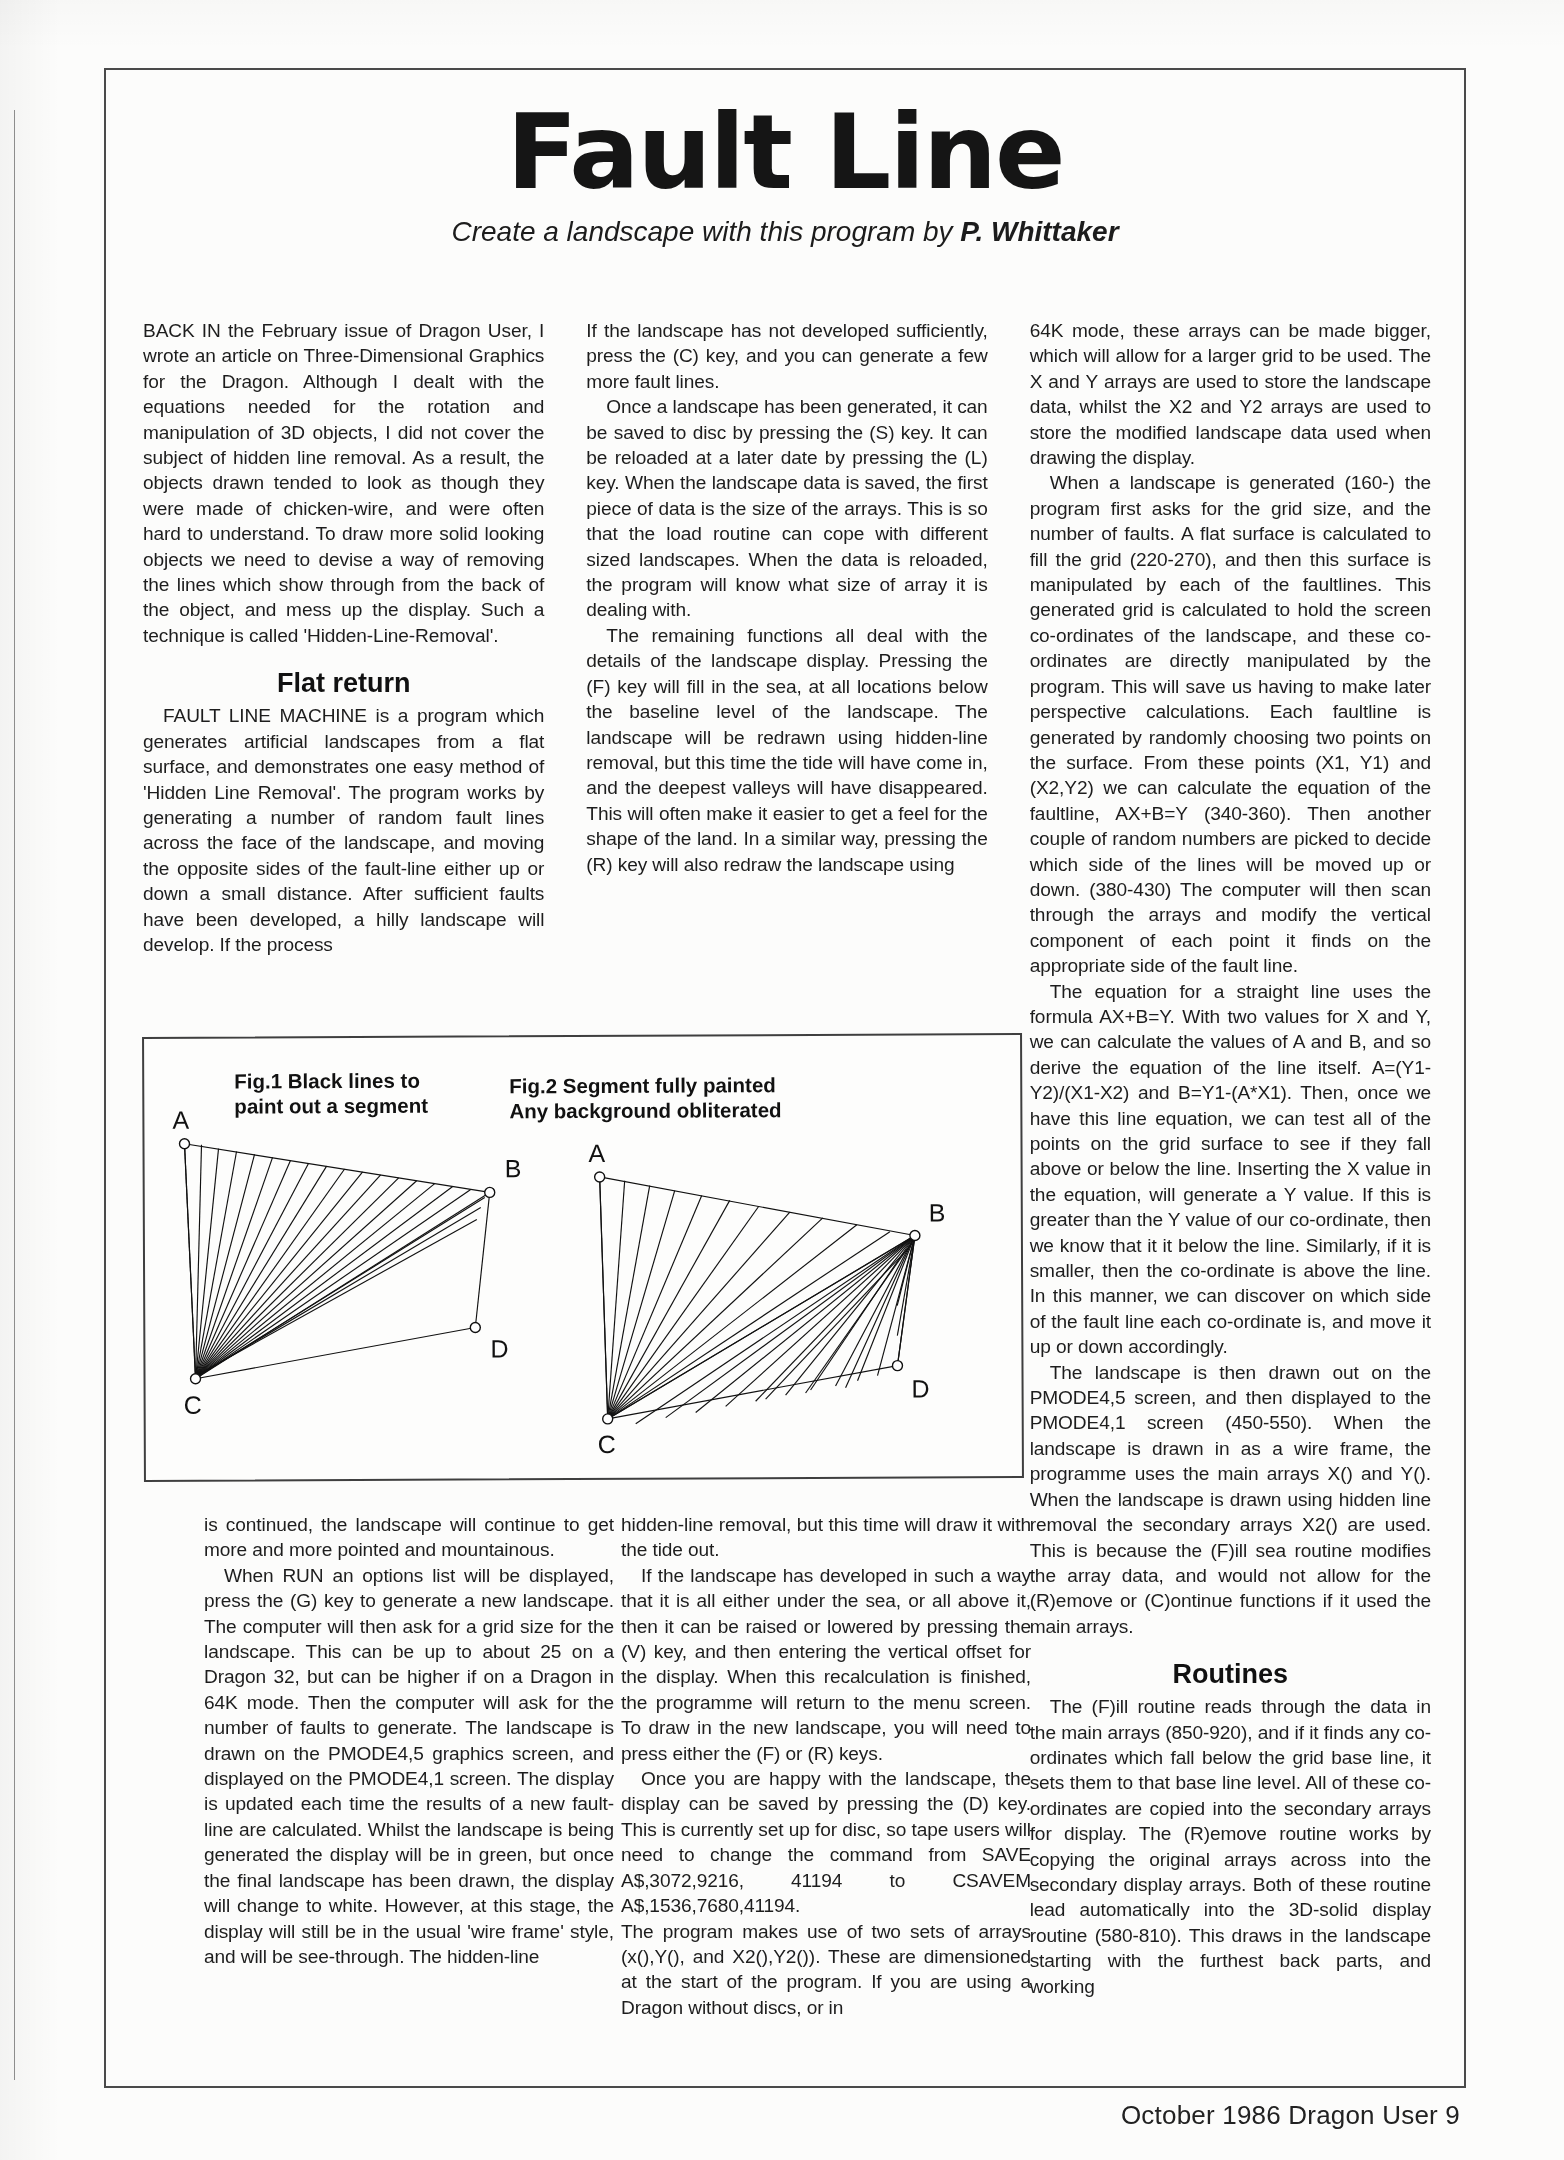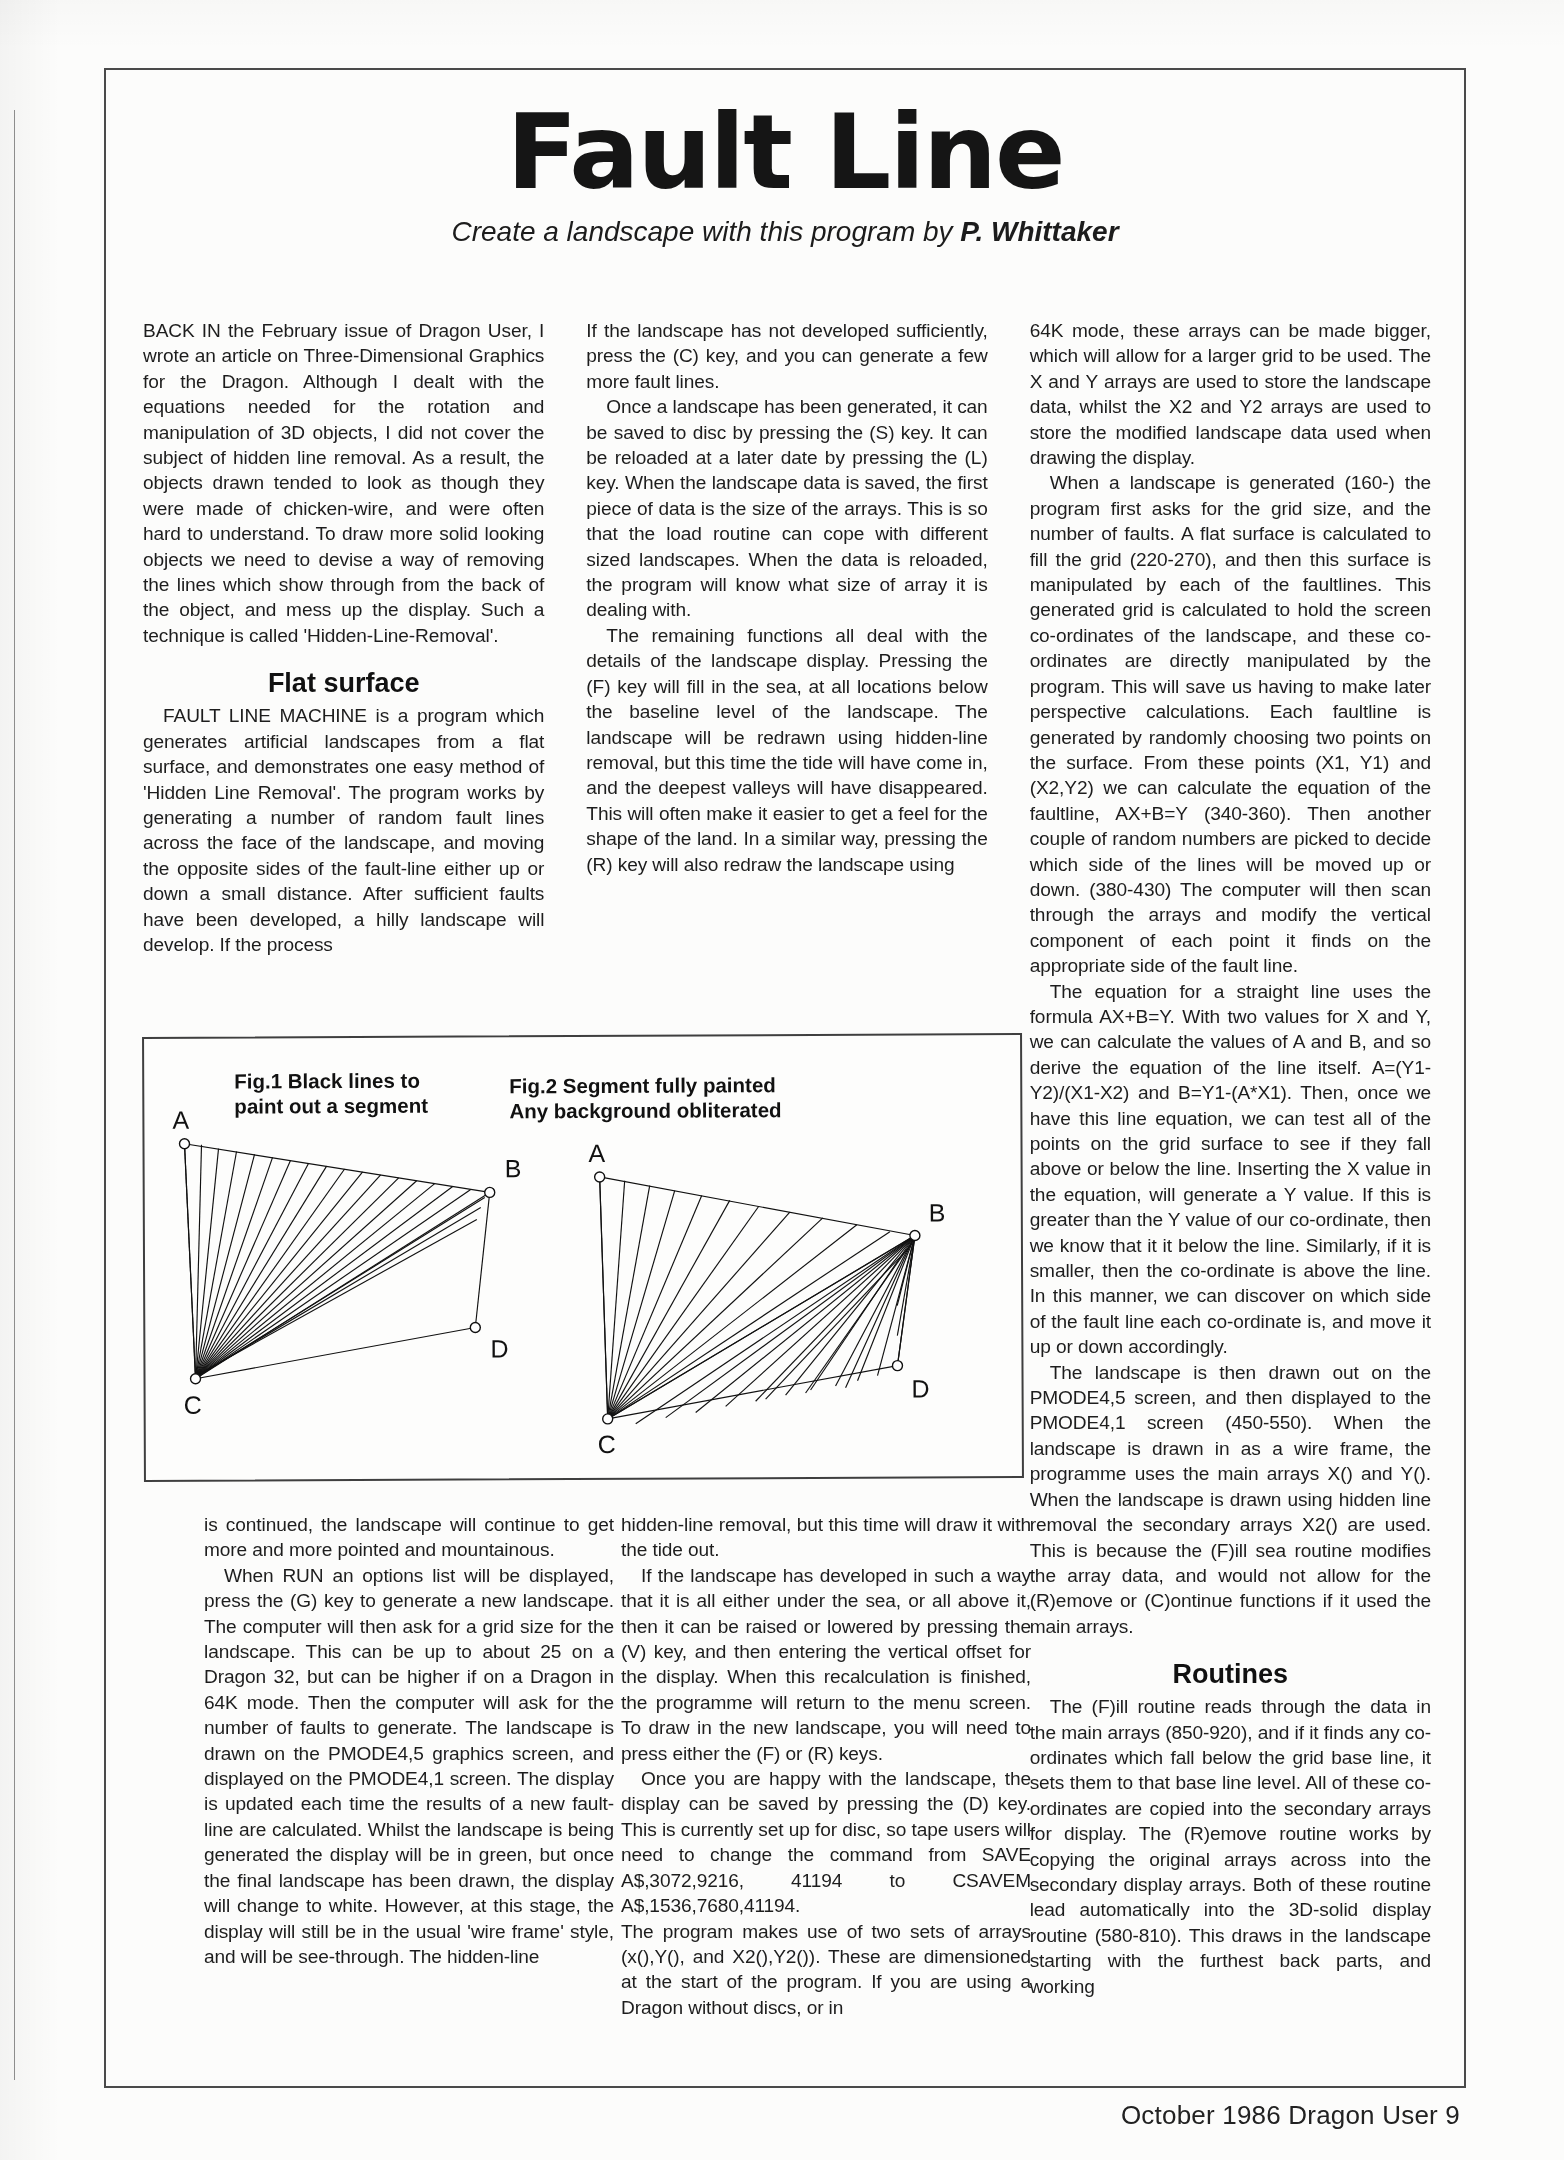--- a/index.html
+++ b/index.html
@@ -180,21 +180,21 @@
 
 <div class="masthead">
   <div class="title">Fault Line</div>
   <div class="subtitle"><span>Create a landscape with this program by </span><span class="byline">P. Whittaker</span></div>
 </div>
 
 <div class="cols">
 
   <div class="col">
     <p>BACK IN the February issue of Dragon User, I wrote an article on Three-Dimensional Graphics for the Dragon. Although I dealt with the equations needed for the rotation and manipulation of 3D objects, I did not cover the subject of hidden line removal. As a result, the objects drawn tended to look as though they were made of chicken-wire, and were often hard to understand. To draw more solid looking objects we need to devise a way of removing the lines which show through from the back of the object, and mess up the display. Such a technique is called 'Hidden-Line-Removal'.</p>
-    <h2 class="sub">Flat surface</h2>
+    <h2 class="sub">Flat return</h2>
     <p class="noindent" style="text-indent:20px">FAULT LINE MACHINE is a program which generates artificial landscapes from a flat surface, and demonstrates one easy method of 'Hidden Line Removal'. The program works by generating a number of random fault lines across the face of the landscape, and moving the opposite sides of the fault-line either up or down a small distance. After sufficient faults have been developed, a hilly landscape will develop. If the process</p>
   </div>
 
   <div class="col">
     <p>If the landscape has not developed sufficiently, press the (C) key, and you can generate a few more fault lines.</p>
     <p>Once a landscape has been generated, it can be saved to disc by pressing the (S) key. It can be reloaded at a later date by pressing the (L) key. When the landscape data is saved, the first piece of data is the size of the arrays. This is so that the load routine can cope with different sized landscapes. When the data is reloaded, the program will know what size of array it is dealing with.</p>
     <p>The remaining functions all deal with the details of the landscape display. Pressing the (F) key will fill in the sea, at all locations below the baseline level of the landscape. The landscape will be redrawn using hidden-line removal, but this time the tide will have come in, and the deepest valleys will have disappeared. This will often make it easier to get a feel for the shape of the land. In a similar way, pressing the (R) key will also redraw the landscape using</p>
   </div>
 
   <div class="col">

